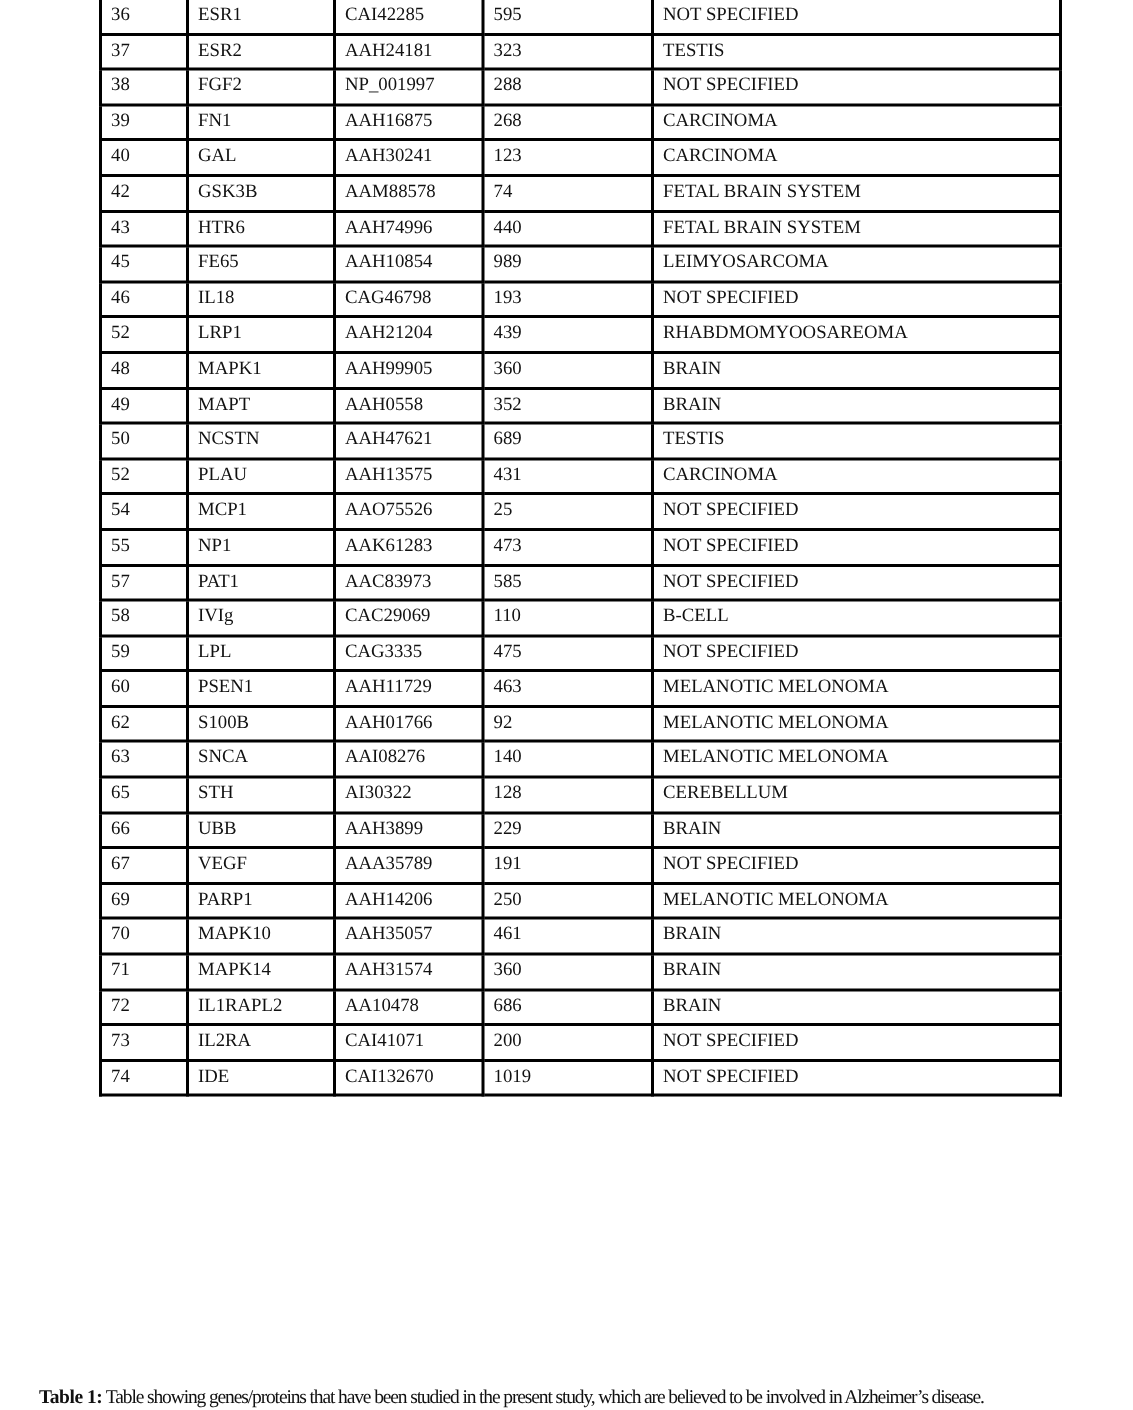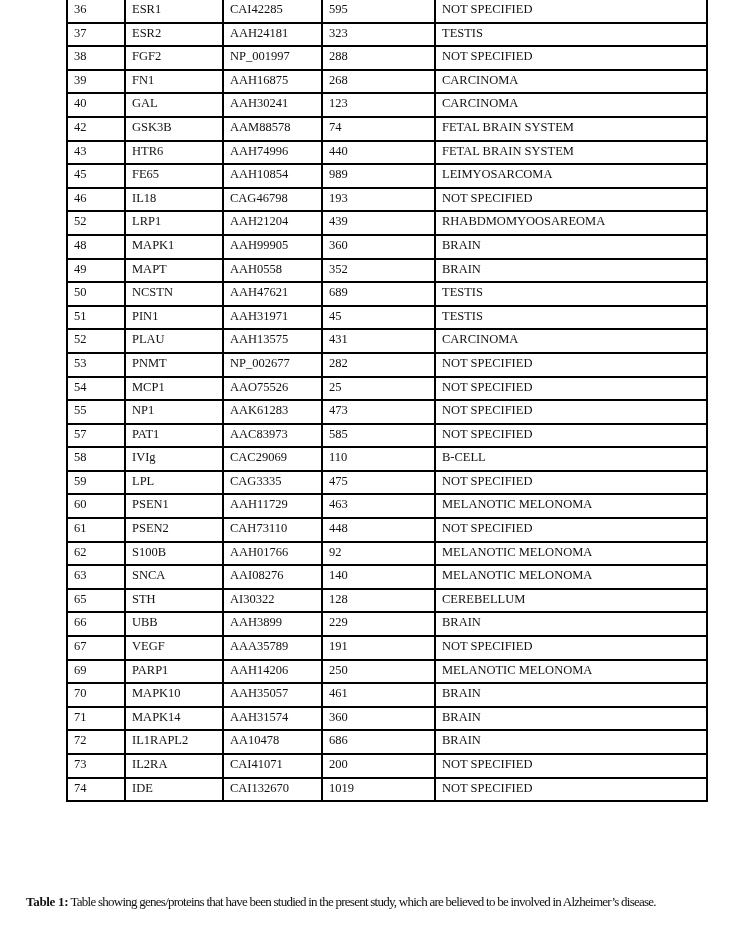--- a/index.html
+++ b/index.html
@@ -6,21 +6,21 @@
   body { width:755px; height:940px; position:relative; overflow:hidden;
          font-family:"Liberation Serif", serif; color:#111; }
   table.genes { position:absolute; left:66px; top:-2px; width:640px;
                 border-collapse:collapse; table-layout:fixed; }
   table.genes td { border:2px solid #000; height:19.6px; padding:0 0 0 6px;
                    font-size:12.5px; line-height:14px; vertical-align:top;
                    padding-top:2px; white-space:nowrap; overflow:hidden; }
   table.genes tr td { border-top-width:2px; }
   col.c1 { width:58px; } col.c2 { width:98px; } col.c3 { width:99px; }
   col.c4 { width:113px; } col.c5 { width:272px; }
-  .caption { position:absolute; left:26px; top:894px; width:729px;
+  .caption { position:absolute; left:26px; top:923px; width:729px;
              font-size:13px; line-height:16px; white-space:nowrap;
              letter-spacing:-0.75px; }
   .caption b { font-weight:bold; letter-spacing:-0.3px; }
 </style>
 </head>
 <body>
 
 <table class="genes">
   <colgroup>
       <col class="c1">
@@ -115,41 +115,27 @@
         <td>BRAIN</td>
       </tr>
       <tr>
         <td>50</td>
         <td>NCSTN</td>
         <td>AAH47621</td>
         <td>689</td>
         <td>TESTIS</td>
       </tr>
       <tr>
-        <td>51</td>
-        <td>PIN1</td>
-        <td>AAH31971</td>
-        <td>45</td>
-        <td>TESTIS</td>
-      </tr>
-      <tr>
         <td>52</td>
         <td>PLAU</td>
         <td>AAH13575</td>
         <td>431</td>
         <td>CARCINOMA</td>
       </tr>
       <tr>
-        <td>53</td>
-        <td>PNMT</td>
-        <td>NP_002677</td>
-        <td>282</td>
-        <td>NOT SPECIFIED</td>
-      </tr>
-      <tr>
         <td>54</td>
         <td>MCP1</td>
         <td>AAO75526</td>
         <td>25</td>
         <td>NOT SPECIFIED</td>
       </tr>
       <tr>
         <td>55</td>
         <td>NP1</td>
         <td>AAK61283</td>
@@ -176,27 +162,20 @@
         <td>CAG3335</td>
         <td>475</td>
         <td>NOT SPECIFIED</td>
       </tr>
       <tr>
         <td>60</td>
         <td>PSEN1</td>
         <td>AAH11729</td>
         <td>463</td>
         <td>MELANOTIC MELONOMA</td>
-      </tr>
-      <tr>
-        <td>61</td>
-        <td>PSEN2</td>
-        <td>CAH73110</td>
-        <td>448</td>
-        <td>NOT SPECIFIED</td>
       </tr>
       <tr>
         <td>62</td>
         <td>S100B</td>
         <td>AAH01766</td>
         <td>92</td>
         <td>MELANOTIC MELONOMA</td>
       </tr>
       <tr>
         <td>63</td>

